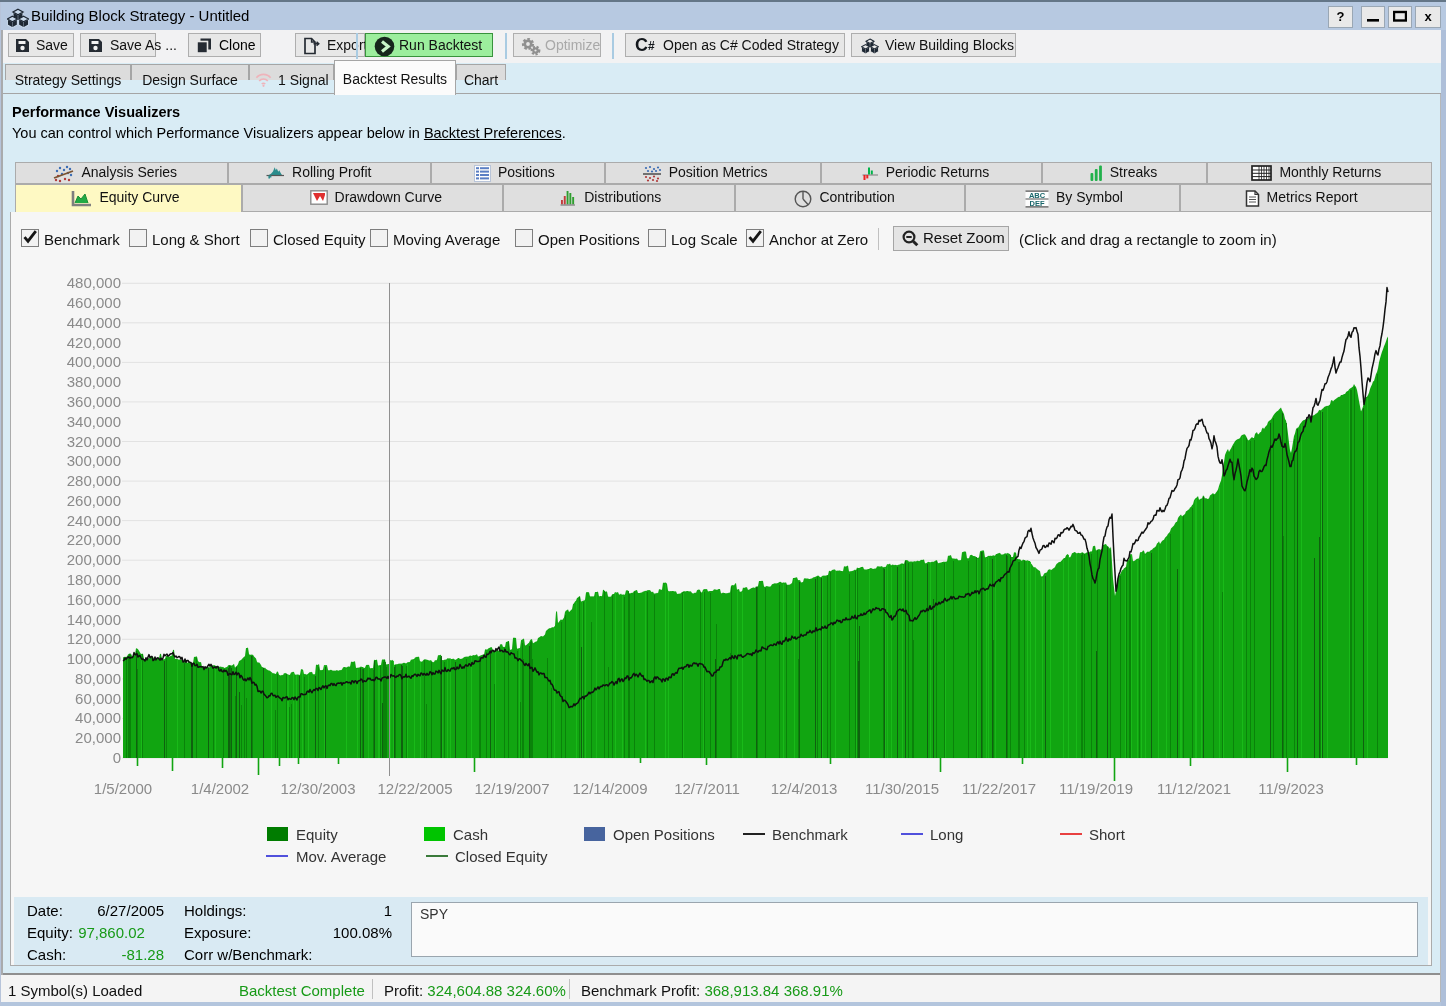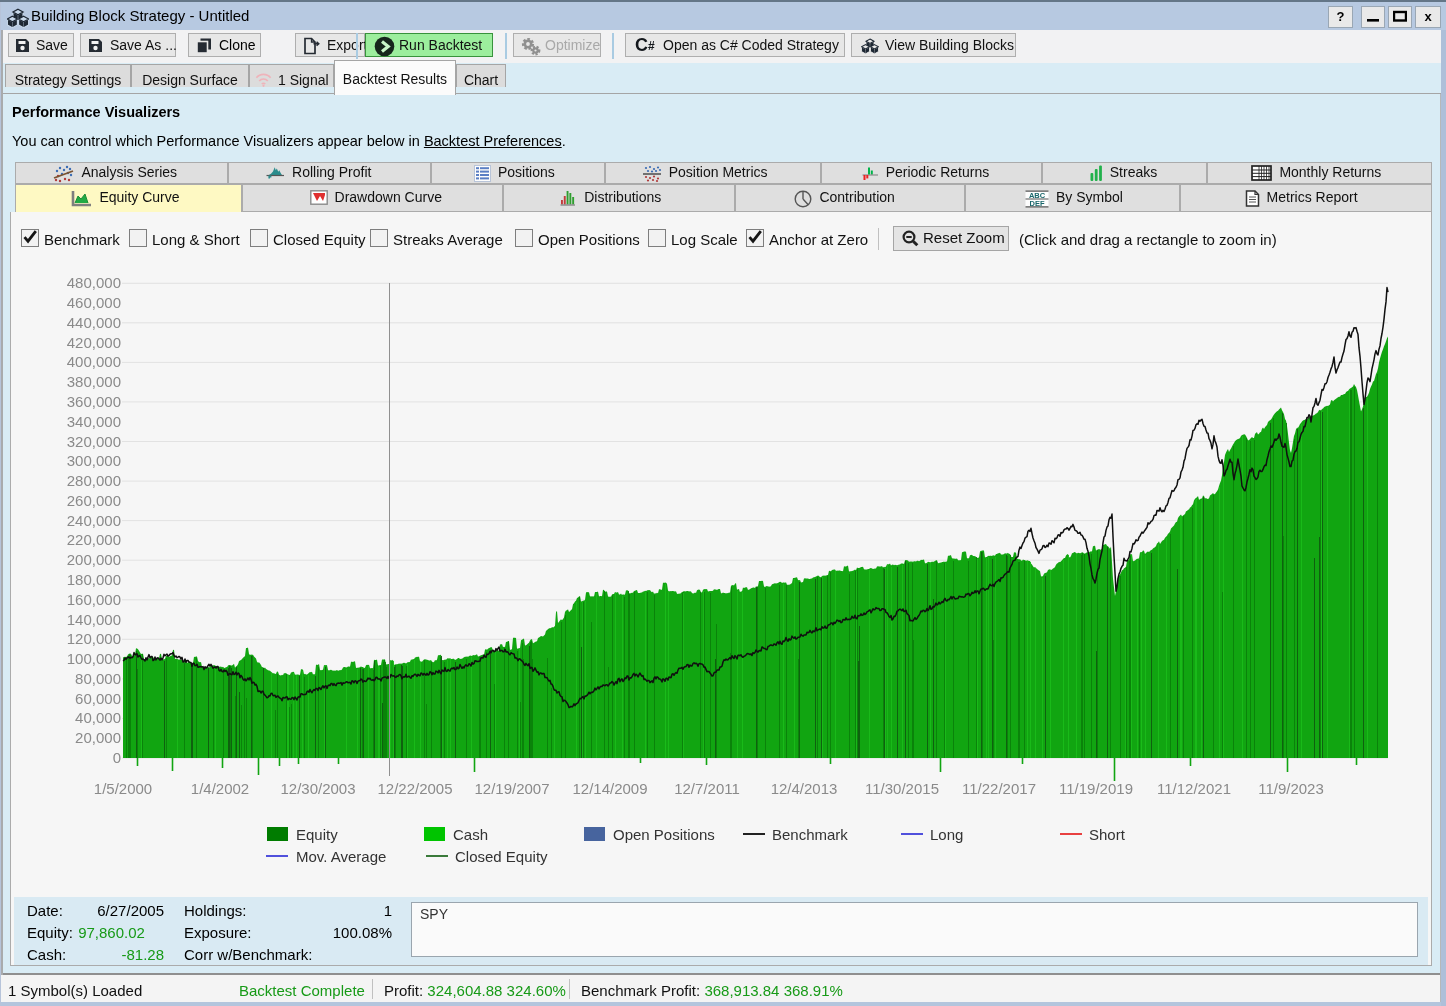--- a/index.html
+++ b/index.html
@@ -6,28 +6,28 @@
 body{font-family:"Liberation Sans",sans-serif;position:relative;background:#d9ecf5;}
 .abs{position:absolute;}
 #titlebar{left:0;top:0;width:1446px;height:30px;background:#b7c9e1;border-top:2px solid #647687;}
 #titletext{left:31px;top:7px;font-size:15px;color:#000;}
 .winbtn{top:6px;width:25px;height:22px;background:#e9e9e9;border:1px solid #9aa7b4;color:#000;text-align:center;font-size:13px;line-height:20px;}
 #toolbar{left:0;top:30px;width:1446px;height:33px;background:#f2f2f3;}
 .tbtn{position:absolute;top:3px;height:24px;background:#e7e7e7;border:1px solid #aeaeae;font-size:14px;color:#111;white-space:nowrap;}
 .tbtn .lbl{position:absolute;top:3px;}
 .tsep{position:absolute;top:3px;width:2px;height:26px;background:#a9cbe2;}
 #maintabs{left:0;top:63px;width:1446px;height:31px;background:#d9ecf5;}
-.mtab{position:absolute;top:1px;height:23px;background:#dcdcdc;border:1px solid #a5a5a5;border-bottom:none;font-size:14px;color:#111;text-align:center;}
+.mtab{position:absolute;top:1px;height:16px;background:#dcdcdc;border:1px solid #a5a5a5;border-bottom:none;font-size:14px;color:#111;text-align:center;}
 .mtab.active{top:-3px;height:35px;background:#fbfbfb;z-index:3;}
 .mtab .lbl{position:absolute;left:0;right:0;top:7px;}
 .mtab.active .lbl{top:10px;}
 #tabline{left:0;top:93px;width:1446px;height:1px;background:#a5a5a5;z-index:1;}
 #content{left:0;top:94px;width:1446px;height:879px;background:#d9ecf5;}
 #pvh{left:12px;top:104px;font-size:14.5px;font-weight:bold;color:#000;}
-#pvs{left:12px;top:125px;font-size:14.5px;color:#000;margin-top:8px;}
+#pvs{left:12px;top:125px;font-size:14.5px;color:#000;}
 .vtab{position:absolute;background:#dfdfdf;border:1px solid #ababab;font-size:14px;color:#111;}
 .vtab .ic{position:absolute;}
 .vtab .lbl{position:absolute;white-space:nowrap;}
 .vtab.active{background:#fef9c3;z-index:3;border-bottom:none;}
 #page{left:10px;top:212px;width:1422px;height:754px;background:#f6f6f6;border:1px solid #ababab;border-top:none;z-index:2;}
 .cb{position:absolute;width:18px;height:18px;background:#f2f2f2;border:1px solid #7e7e7e;}
 .cblbl{position:absolute;font-size:15px;color:#111;white-space:nowrap;}
 #resetbtn{position:absolute;left:893px;top:226px;width:116px;height:25px;background:#e4e4e4;border:1px solid #a5a5a5;font-size:15px;color:#111;font-family:"Liberation Sans",sans-serif;}
 #hint{position:absolute;left:1019px;top:231px;font-size:15px;color:#111;}
 #legend{position:absolute;font-size:15px;color:#333;}
@@ -69,21 +69,21 @@
 <div class="abs winbtn" style="left:1415px;width:26px;"><b>x</b></div>
 <div class="abs" id="toolbar">
     <div class="tbtn" style="left:8px;width:66px;">
       <svg style="position:absolute;left:6px;top:4px" width="15" height="15" viewBox="0 0 15 15">
 <path d="M1 1 H11 L14 4 V14 H1 Z" fill="#252b33"></path>
 <rect x="3.5" y="3" width="7" height="3" fill="#f2f2f2"></rect>
 <circle cx="7.5" cy="10" r="2.2" fill="#f2f2f2"></circle>
       </svg>
       <span class="lbl" style="left:27px;color:#111">Save</span>
     </div>
-    <div class="tbtn" style="left:80px;width:96px;">
+    <div class="tbtn" style="left:80px;width:76px;">
       <svg style="position:absolute;left:7px;top:4px" width="15" height="15" viewBox="0 0 15 15">
 <path d="M1 1 H11 L14 4 V14 H1 Z" fill="#252b33"></path>
 <rect x="3.5" y="3" width="7" height="3" fill="#f2f2f2"></rect>
 <circle cx="7.5" cy="10" r="2.2" fill="#f2f2f2"></circle>
       </svg>
       <span class="lbl" style="left:29px;color:#111">Save As ...</span>
     </div>
     <div class="tbtn" style="left:188px;width:73px;">
       <svg style="position:absolute;left:7px;top:4px" width="16" height="16" viewBox="0 0 16 16">
 <rect x="4.5" y="0.5" width="10.5" height="11" fill="#252b33"></rect>
@@ -422,21 +422,21 @@
       <svg width="18" height="18" viewBox="0 0 18 18" style="position:absolute;left:-1px;top:-2px">
         <path d="M3.5 9.2 L7 13.2 L14.8 3.2" stroke="#151515" stroke-width="2.8" fill="none"></path>
       </svg>
     </div>
     <span class="cblbl" style="left:44px;top:231px;">Benchmark</span>
     <div class="cb" style="left:129px;top:229px;"></div>
     <span class="cblbl" style="left:152px;top:231px;">Long &amp; Short</span>
     <div class="cb" style="left:250px;top:229px;"></div>
     <span class="cblbl" style="left:273px;top:231px;">Closed Equity</span>
     <div class="cb" style="left:370px;top:229px;"></div>
-    <span class="cblbl" style="left:393px;top:231px;">Streaks Average</span>
+    <span class="cblbl" style="left:393px;top:231px;">Moving Average</span>
     <div class="cb" style="left:515px;top:229px;"></div>
     <span class="cblbl" style="left:538px;top:231px;">Open Positions</span>
     <div class="cb" style="left:648px;top:229px;"></div>
     <span class="cblbl" style="left:671px;top:231px;">Log Scale</span>
     <div class="cb" style="left:746px;top:229px;">
       <svg width="18" height="18" viewBox="0 0 18 18" style="position:absolute;left:-1px;top:-2px">
         <path d="M3.5 9.2 L7 13.2 L14.8 3.2" stroke="#151515" stroke-width="2.8" fill="none"></path>
       </svg>
     </div>
     <span class="cblbl" style="left:769px;top:231px;">Anchor at Zero</span>

